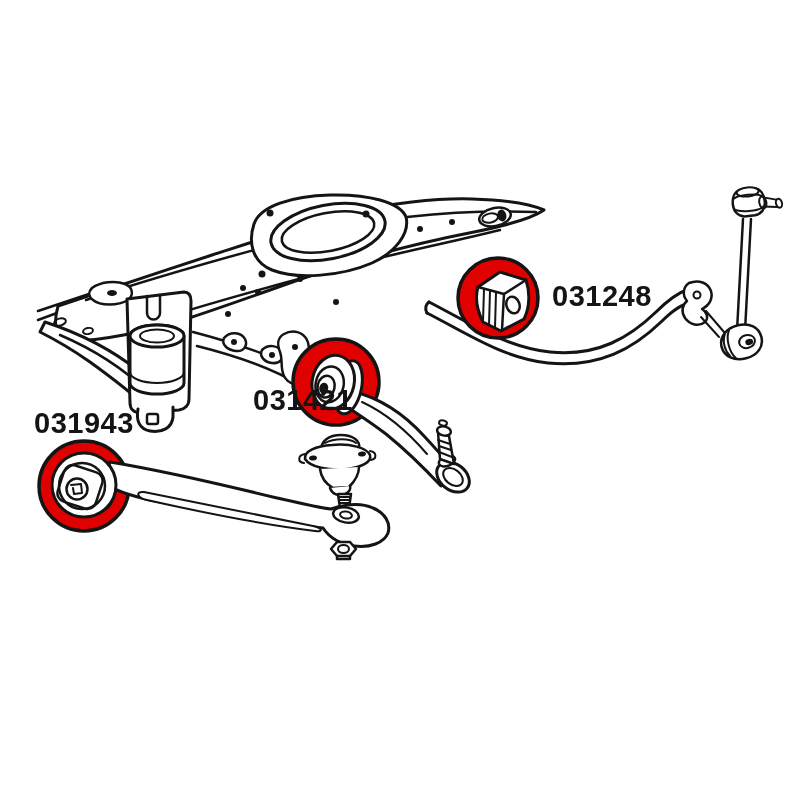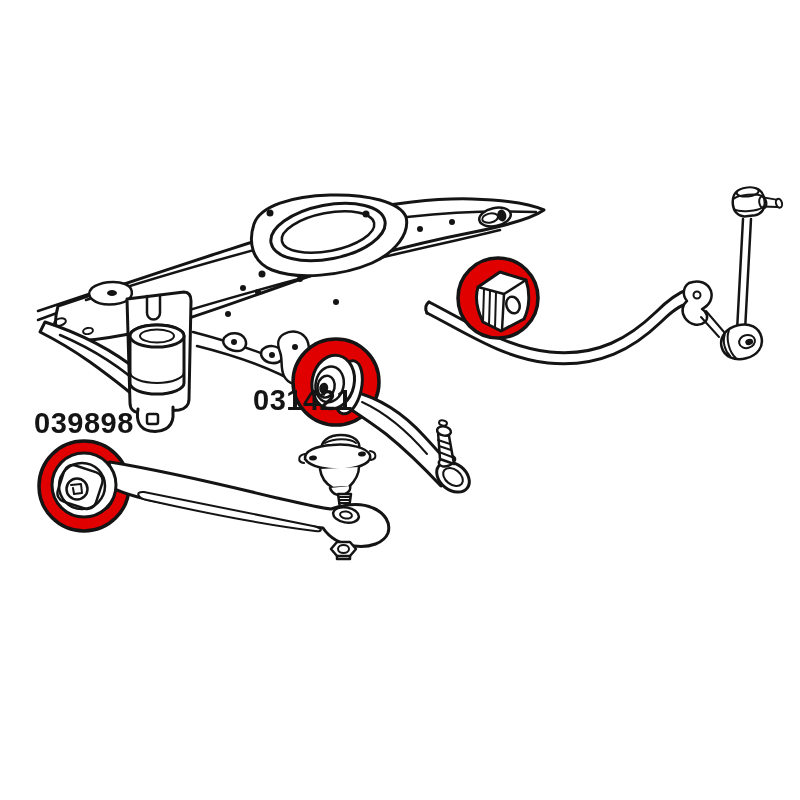--- a/index.html
+++ b/index.html
@@ -204,16 +204,17 @@
     <ellipse cx="343.5" cy="549" rx="5.5" ry="4" fill="none" stroke-width="2"></ellipse>
 
     <circle cx="84" cy="485" r="32"></circle>
     <circle cx="82" cy="486" r="23" fill="none" stroke-width="2.5"></circle>
     <rect x="60" y="468" width="40" height="38" rx="9" fill="none" stroke-width="2.5" transform="rotate(18 80 487)"></rect>
     <circle cx="77" cy="489" r="10.5" fill="none" stroke-width="2.5"></circle>
     <path fill="none" stroke-width="2" d="M 71,485 L 81,484 L 82,493 L 74,494 L 73,488"></path>
   </g>
 </svg>
 
-<div class="part-label label-lower-arm">039898</div>
+<div class="part-label label-lower-arm">031943</div>
 <div class="part-label label-upper-arm">031421</div>
+<div class="part-label label-sway-bar">031248</div>
 
 </div>
 
 </body></html>

